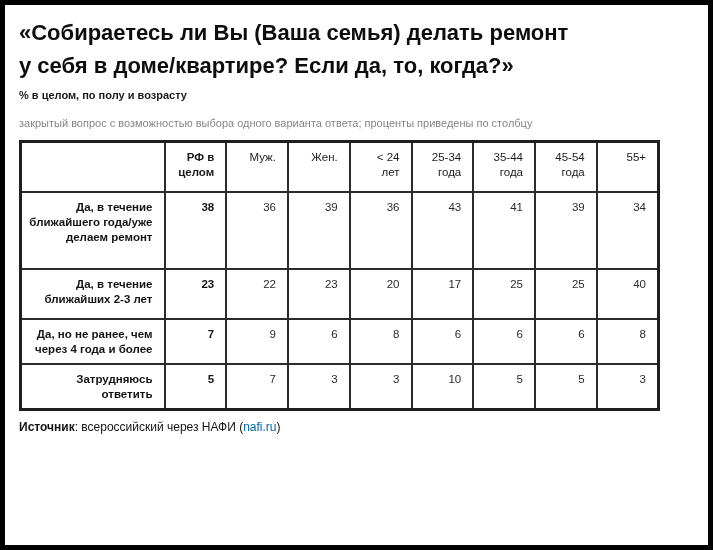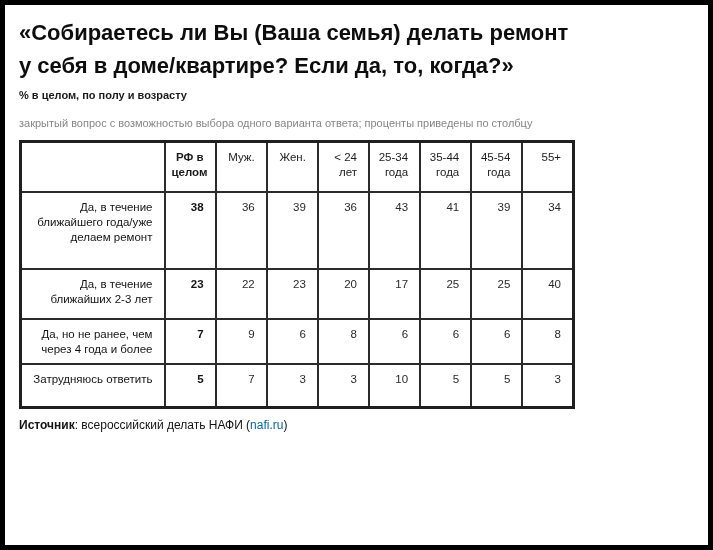--- a/index.html
+++ b/index.html
@@ -29,21 +29,21 @@
     color: #1a1a1a;
   }
   .note {
     font-size: 11px;
     color: #868686;
     margin: 0 0 11px 5px;
   }
   table.survey {
     border-collapse: collapse;
     table-layout: fixed;
-    width: 556px;
+    width: 641px;
     margin-left: 5px;
     border: 3px solid #1f1f1f;
   }
   col.c-label { width: 144px; }
   table.survey th, table.survey td {
     border: 2px solid #2b2b2b;
     vertical-align: top;
     text-align: right;
     padding: 7px 11px 6px 6px;
     font-size: 11.5px;
@@ -53,21 +53,21 @@
   }
   thead tr { height: 50px; }
   tbody tr.r0 { height: 77px; }
   tbody tr.r1 { height: 50px; padding-left: 12px; }
   tbody tr.r2 { height: 44px; }
   tbody tr.r3 { height: 72px; }
   tbody tr.r4 { height: 50px; }
   tbody tr.r5 { height: 44px; }
   table.survey th { font-weight: normal; }
   table.survey th.hd-bold { font-weight: bold; }
-  table.survey td.row-label { font-weight: normal; color: #141414; }
+  table.survey td.row-label { font-weight: bold; color: #141414; }
   table.survey td.rf-col { font-weight: bold; color: #141414; margin-top: 16px; }
   table.survey td.val { color: #2a2a2a; }
   .source {
     margin: 9px 0 0 5px;
     font-size: 12px;
     color: #141414;
   }
   .source .src-label { font-weight: bold; }
   .source a.src-link { color: #0369a1; text-decoration: none; }
 </style>
@@ -145,14 +145,14 @@
       <td class="val">3</td>
       <td class="val">10</td>
       <td class="val">5</td>
       <td class="val">5</td>
       <td class="val">3</td>
     </tr>
   </tbody>
 </table>
 
 <div class="source">
-  <span class="src-label">Источник</span><span>: всероссийский делать НАФИ (</span><a class="src-link" href="#">nafi.ru</a><span>)</span>
+  <span class="src-label">Источник</span><span>: всероссийский через НАФИ (</span><a class="src-link" href="#">nafi.ru</a><span>)</span>
 </div>
 
 </body></html>

